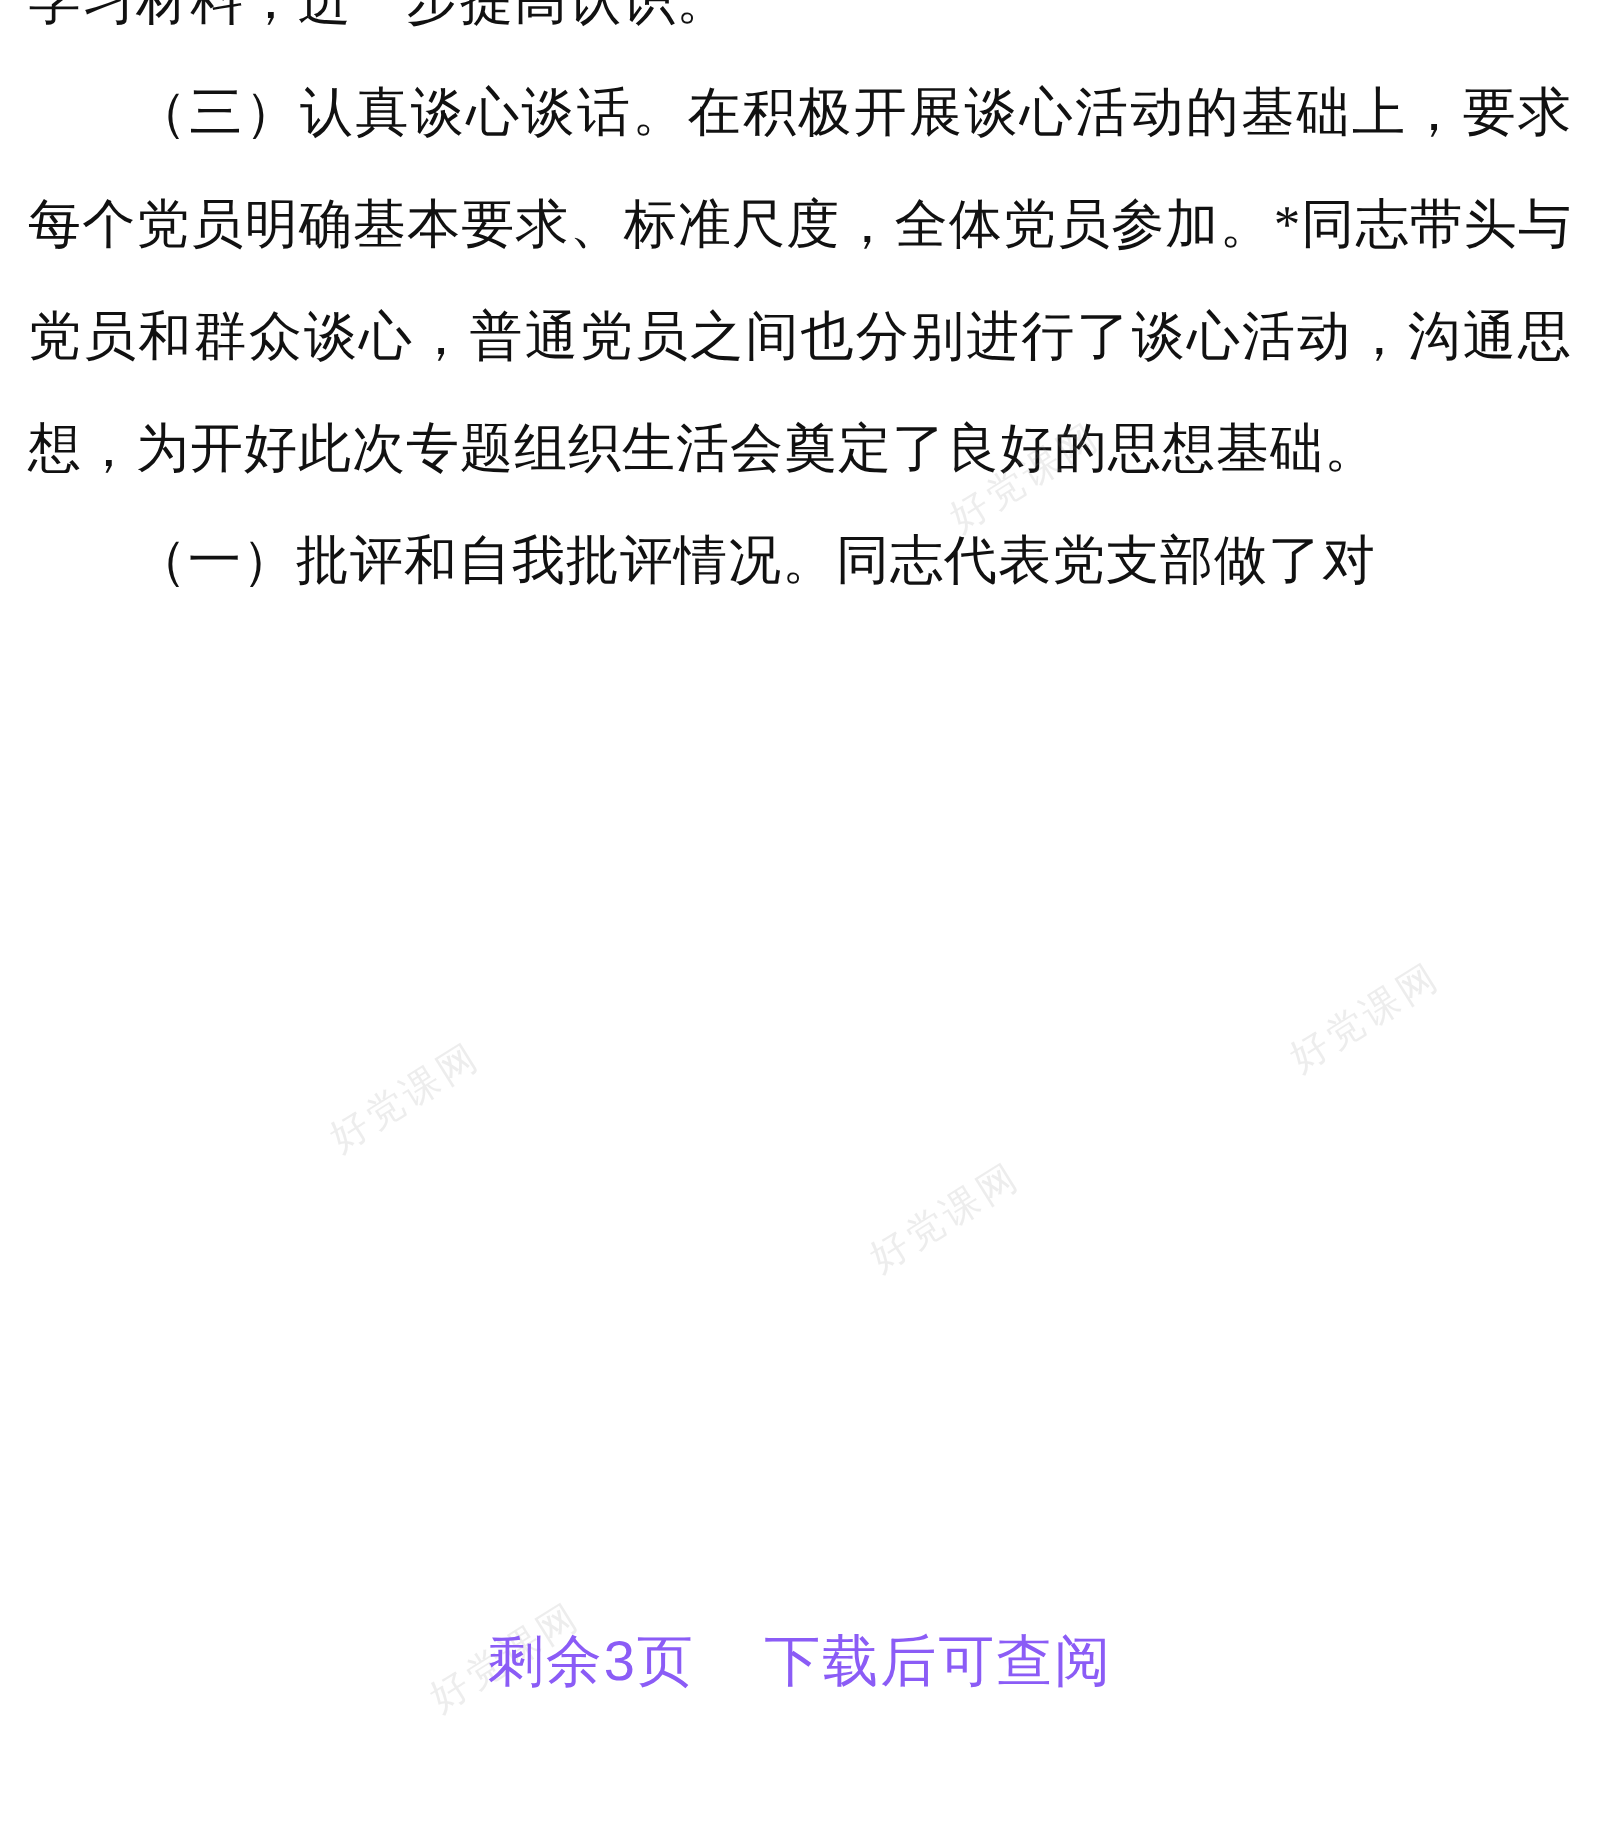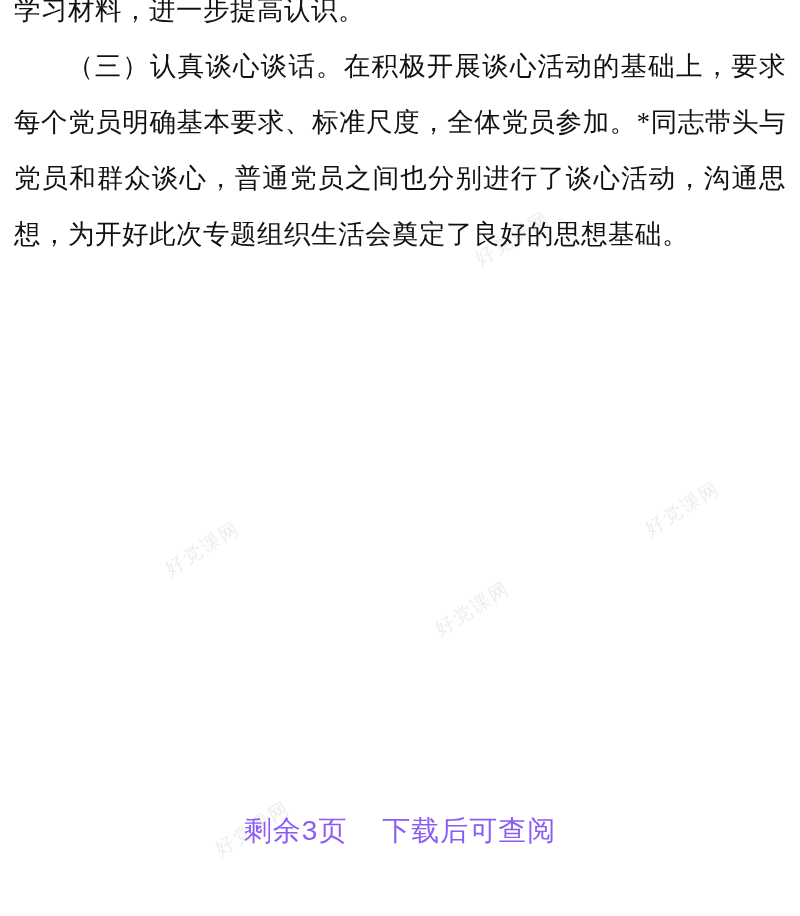--- a/index.html
+++ b/index.html
@@ -23,21 +23,21 @@
     background: #fff;
     box-sizing: border-box;
     overflow: hidden;
   }
 
   .doc-body {
     position: absolute;
     left: 0;
     top: 0;
     width: 800px;
-    padding: 10px 14px;
+    padding: 0 14px;
     box-sizing: border-box;
   }
 
   .para {
     font-size: 26.5px;
     line-height: 56px;
     letter-spacing: 0.5px;
     text-align: justify;
     text-justify: inter-ideograph;
     margin: 0;
@@ -99,20 +99,21 @@
   }
 </style>
 </head>
 <body>
 
 <div class="page">
 
   <div class="doc-body">
     <p class="para clipped-top">学习材料，进一步提高认识。</p>
     <p class="para indent">（三）认真谈心谈话。在积极开展谈心活动的基础上，要求每个党员明确基本要求、标准尺度，全体党员参加。*同志带头与党员和群众谈心，普通党员之间也分别进行了谈心活动，沟通思想，为开好此次专题组织生活会奠定了良好的思想基础。</p>
+    <p class="para indent">（一）批评和自我批评情况。同志代表党支部做了对</p>
   </div>
 
   <div class="watermark-layer">
     <span class="wm wm-1">好党课网</span>
     <span class="wm wm-2">好党课网</span>
     <span class="wm wm-3">好党课网</span>
     <span class="wm wm-4">好党课网</span>
     <span class="wm wm-5">好党课网</span>
   </div>
 

